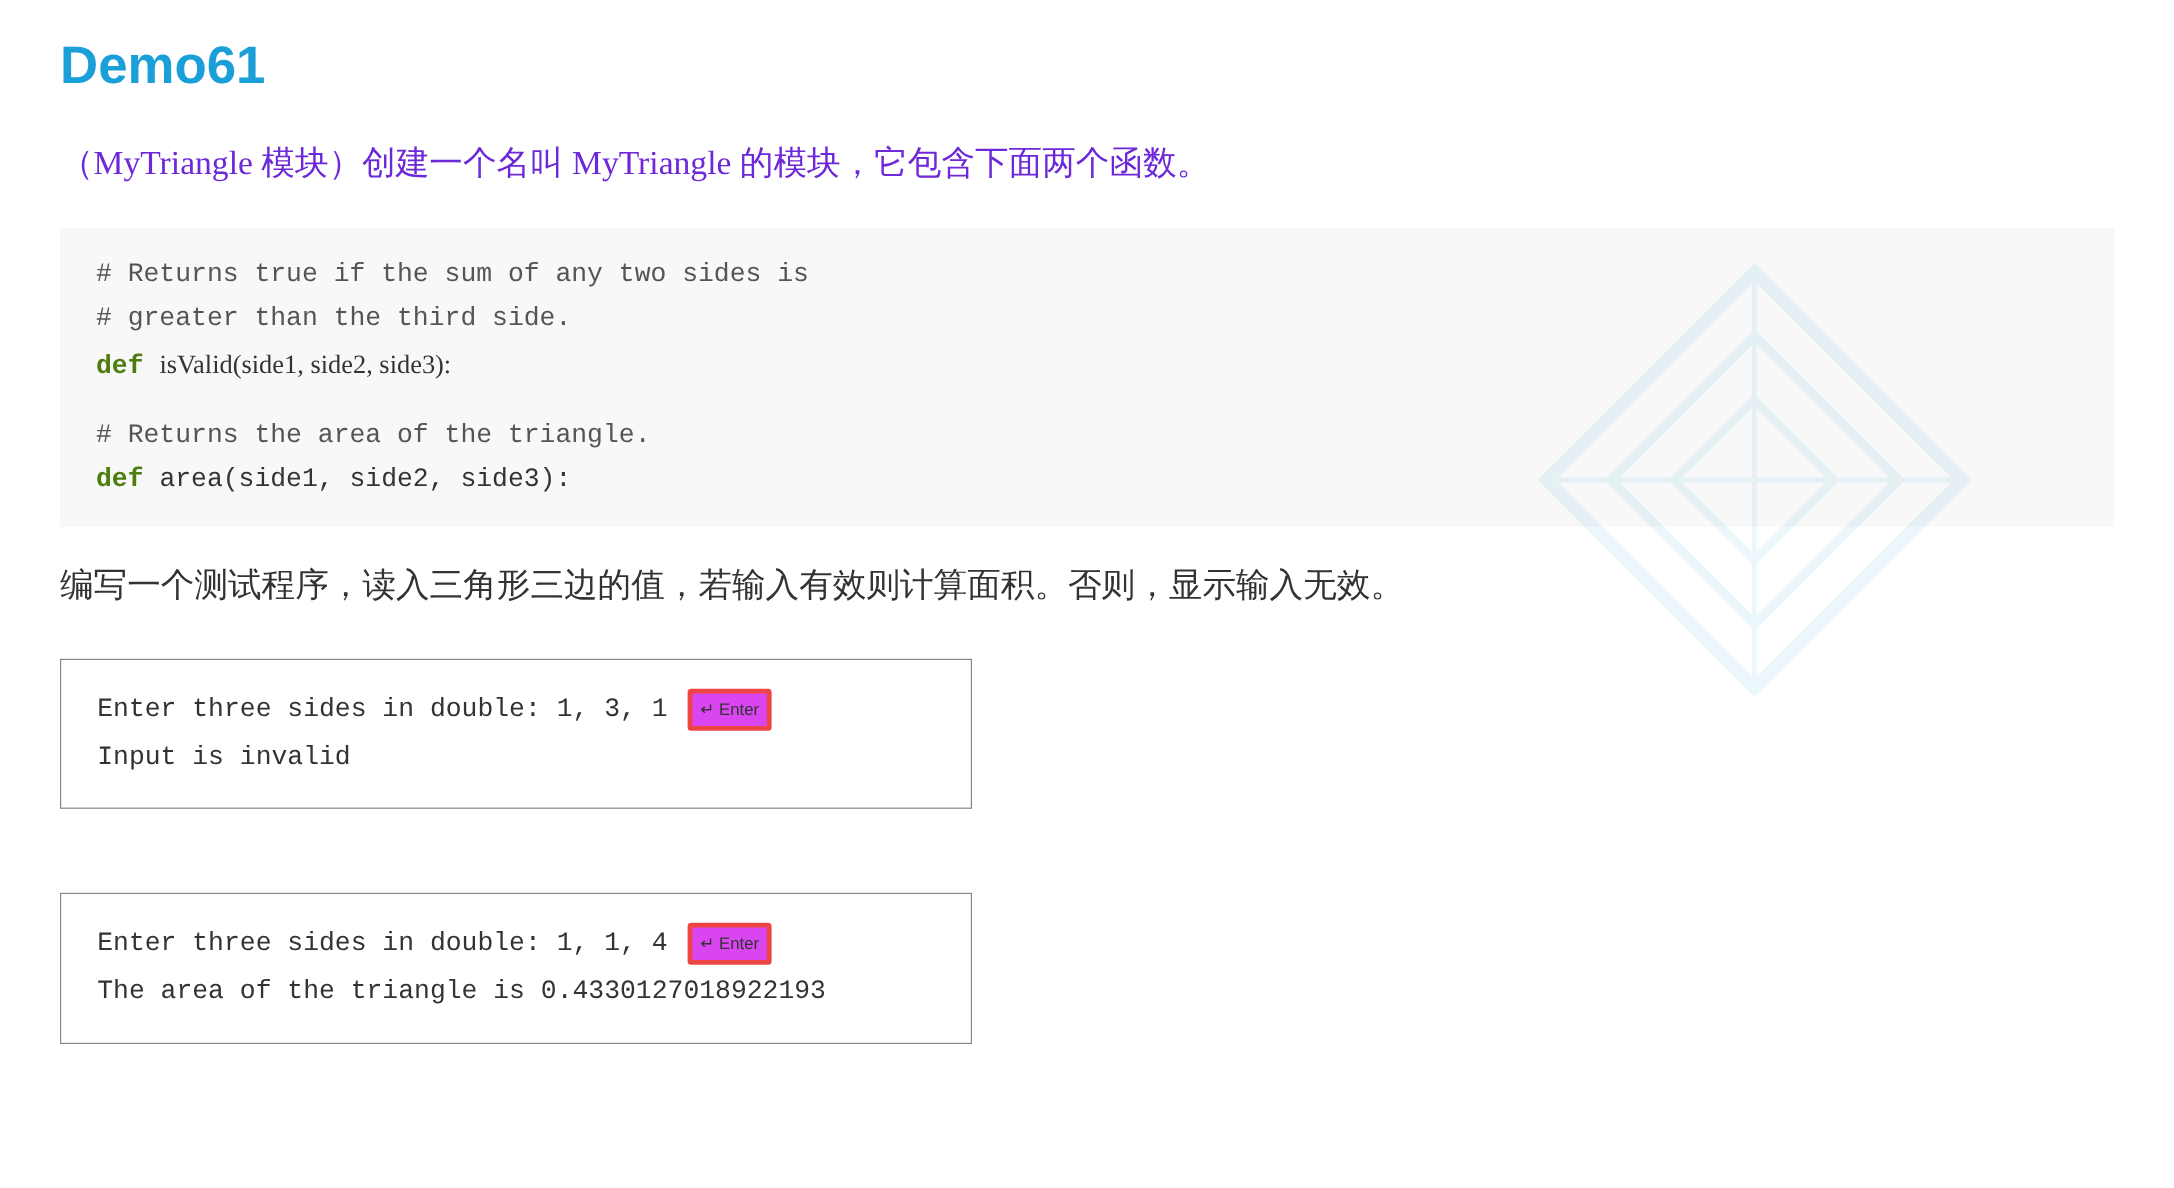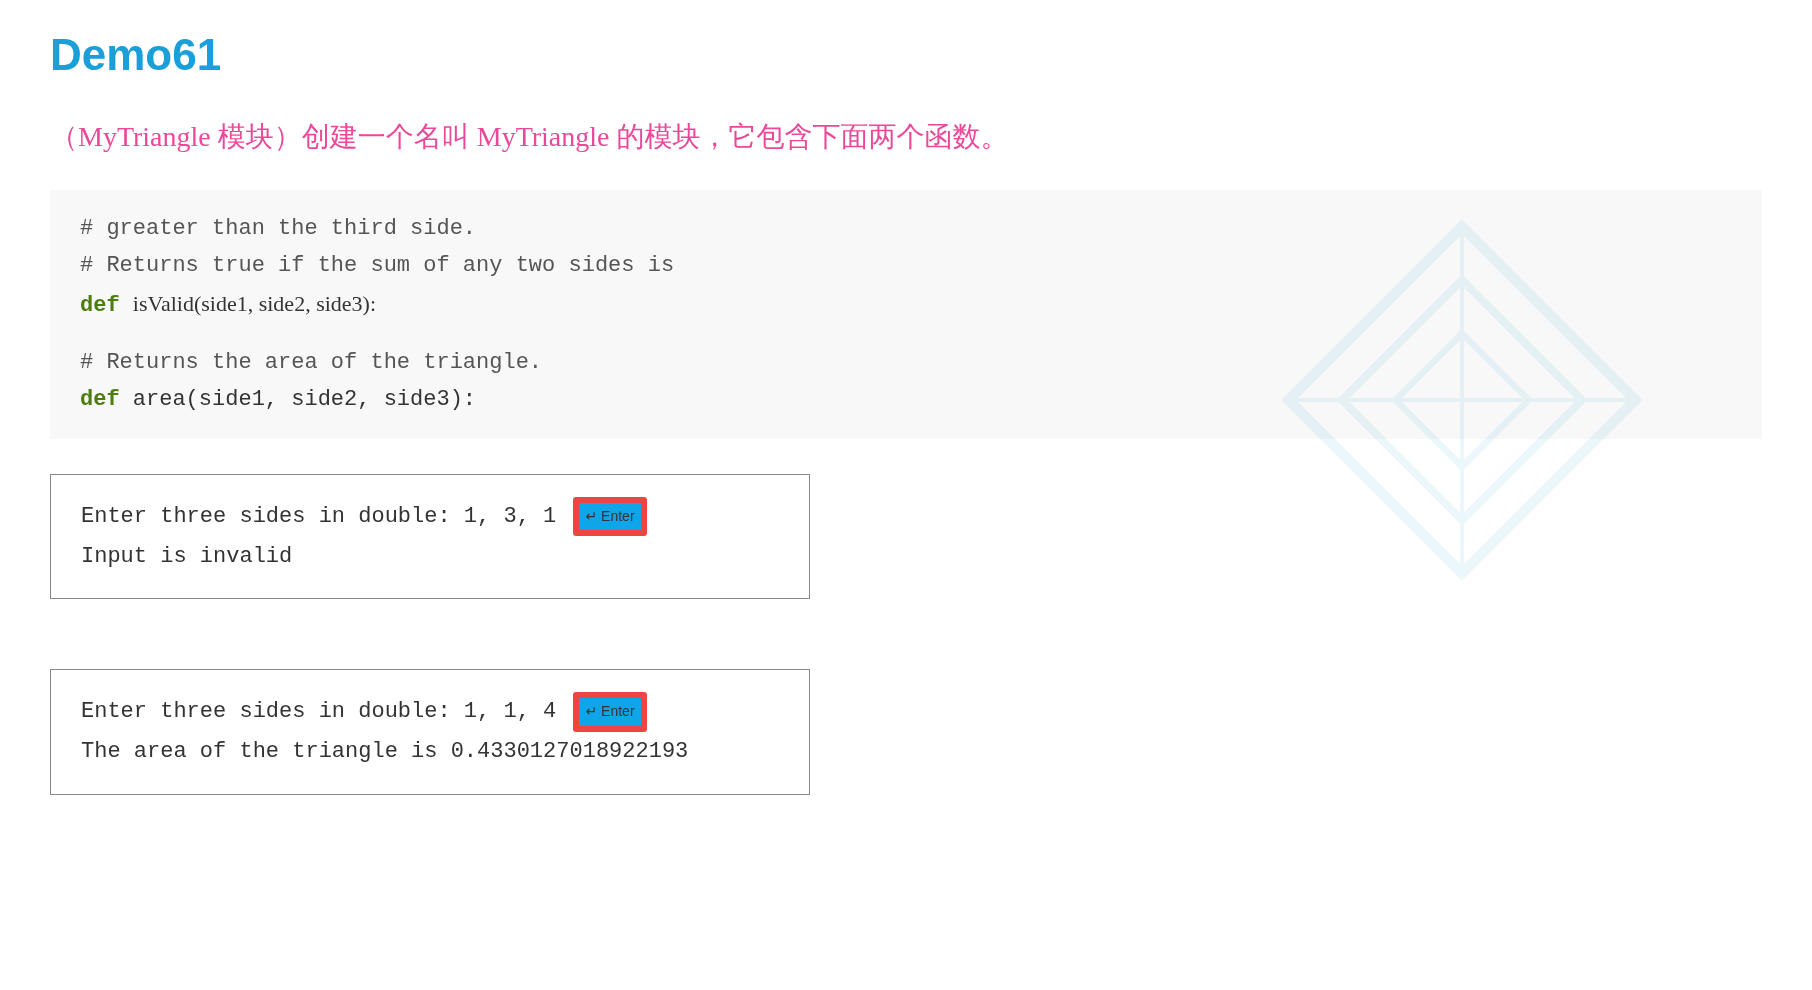--- a/index.html
+++ b/index.html
@@ -25,21 +25,21 @@
     .page-title {
       color: #1a9fd8;
       font-size: 44px;
       font-weight: bold;
       font-family: Arial, sans-serif;
       margin-bottom: 35px;
     }
 
     .description {
       font-size: 28px;
-      color: #ec4899;
+      color: #6d28d9;
       margin-bottom: 30px;
       line-height: 1.6;
     }
 
     .code-block {
       font-family: "Courier New", Courier, monospace;
       font-size: 22px;
       color: #333333;
       background-color: #f8f8f8;
       padding: 20px 30px;
@@ -75,22 +75,22 @@
       font-size: 22px;
       color: #333333;
       line-height: 1.8;
       background-color: #ffffff;
       display: inline-block;
       min-width: 760px;
     }
 
     .enter-badge {
       display: inline-block;
-      border: 6px solid #ef4444;
-      background-color: #0ea5e9;
+      border: 4px solid #ef4444;
+      background-color: #d946ef;
       color: #333333;
       font-family: Arial, sans-serif;
       font-size: 14px;
       padding: 1px 6px;
       border-radius: 3px;
       margin-left: 4px;
       vertical-align: middle;
     }
 
     .watermark {
@@ -127,37 +127,38 @@
       <line x1="20" y1="150" x2="280" y2="150" stroke="#1a9fd8" stroke-width="3"></line>
     </svg>
   </div>
 
   <h1 class="page-title">Demo61</h1>
 
   <p class="description">（MyTriangle 模块）创建一个名叫 MyTriangle 的模块，它包含下面两个函数。</p>
 
   <div class="code-block">
     <div>
-      <span class="code-comment">#  greater than the third side.</span>
+      <span class="code-comment"># Returns true if the sum of any two sides is</span>
     </div>
     <div>
-      <span class="code-comment"># Returns true if the sum of any two sides is</span>
+      <span class="code-comment">#  greater than the third side.</span>
     </div>
     <div>
       <span class="code-keyword">def</span> <span style="display:inline;font-family:Liberation Serif, serif;">isValid(side1, side2, side3):</span>
     </div>
     <div style="margin-top:20px;">
       <span class="code-comment"># Returns the area of the triangle.</span>
     </div>
     <div>
       <span class="code-keyword">def</span> <span style="display:inline;">area(side1, side2, side3):</span>
     </div>
   </div>
 
   <div class="description-body">
+    <p>    编写一个测试程序，读入三角形三边的值，若输入有效则计算面积。否则，显示输入无效。</p>
   </div>
 
   <div class="terminal-container">
     <div class="terminal-box">
       <div>
         <span>Enter three sides in double: 1, 3, 1</span>
         <span class="enter-badge">↵ Enter</span>
       </div>
       <div>Input is invalid</div>
     </div>

